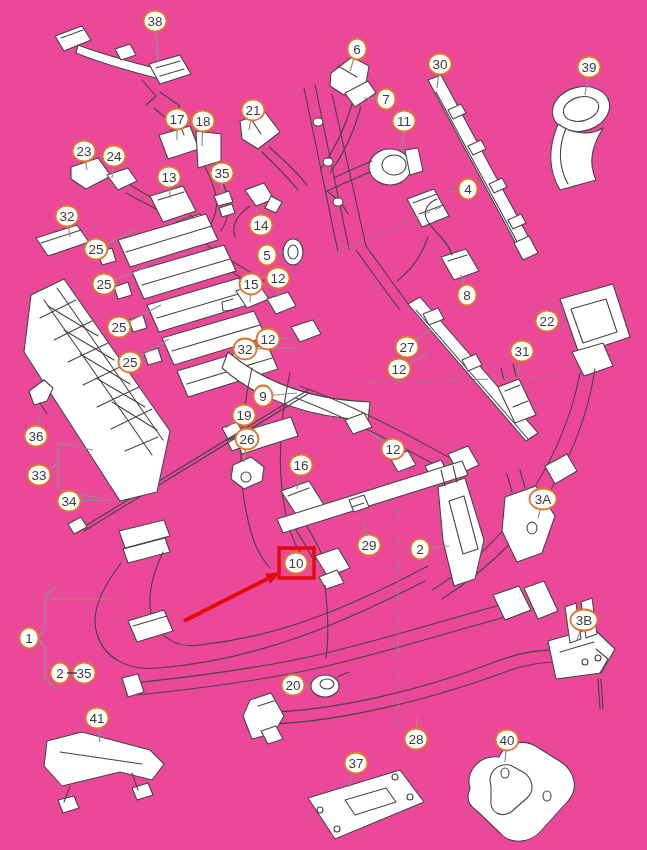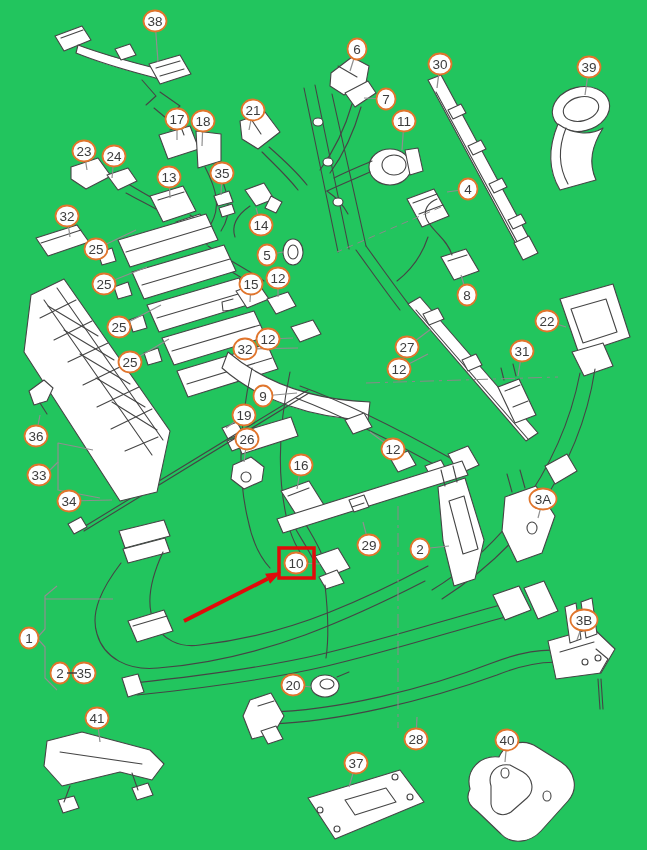--- a/index.html
+++ b/index.html
@@ -1,16 +1,16 @@
 <!DOCTYPE html>
 <html><head>
 <meta charset="utf-8">
 <style>
   html,body{margin:0;padding:0;background:#ffffff;}
-  .stage{position:relative;width:647px;height:850px;background:#22c55e;overflow:hidden;
+  .stage{position:relative;width:647px;height:850px;background:#ec4899;overflow:hidden;
          font-family:"Liberation Sans",sans-serif;}
   svg{display:block;}
   .art{fill:none;stroke:#454545;stroke-width:1.1;stroke-linecap:round;stroke-linejoin:round;}
   .artf{fill:#ffffff;stroke:#454545;stroke-width:1.1;stroke-linejoin:round;}
   .brace{fill:none;stroke:#8f8f8f;stroke-width:1.2;stroke-linejoin:round;}
   .phantom{fill:none;stroke:#8a8a8a;stroke-width:1;stroke-dasharray:7,5;}
   .phantom2{fill:none;stroke:#8a8a8a;stroke-width:1;stroke-dasharray:14,5,3,5;}
   .callout-ellipse{fill:#ffffff;}
   .callout-text{font-family:"Liberation Sans",sans-serif;font-size:13.5px;}
   .leader{fill:none;}

